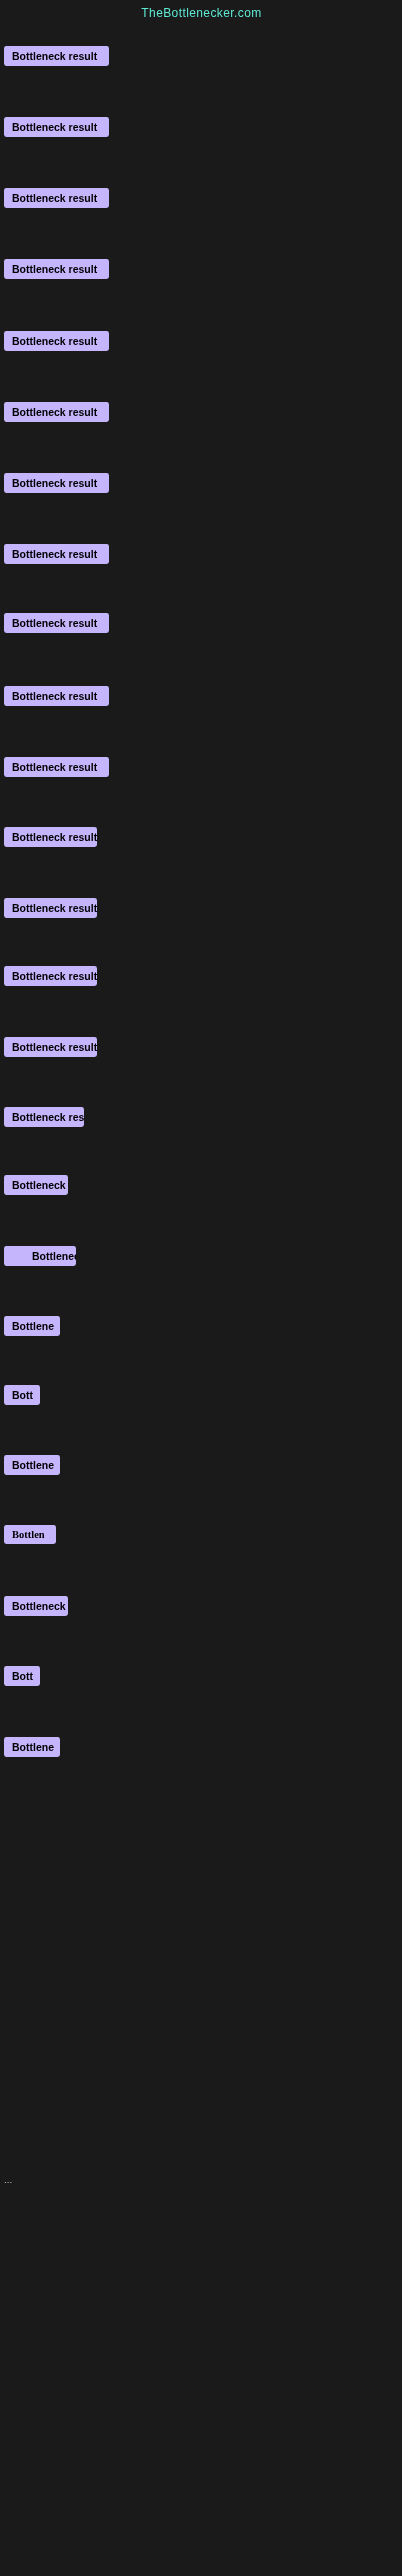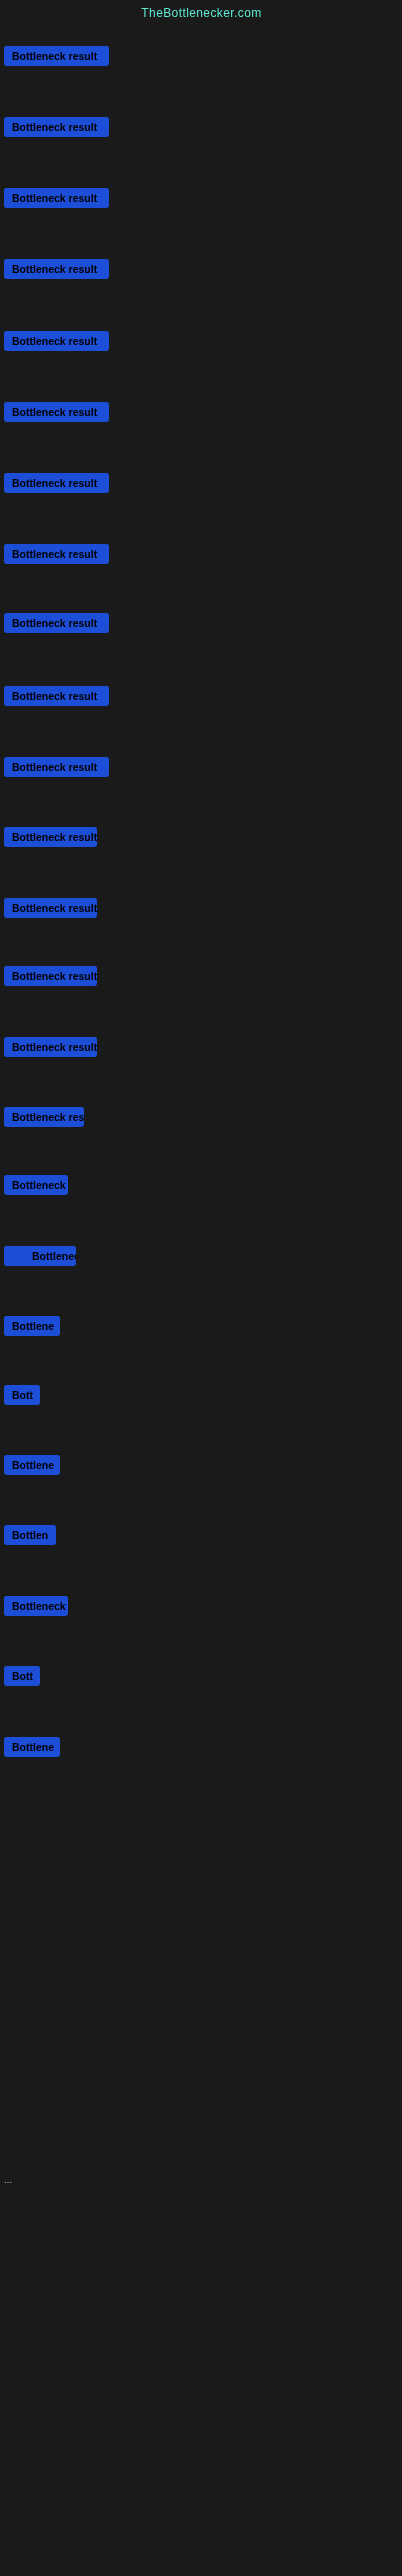--- a/index.html
+++ b/index.html
@@ -19,21 +19,21 @@
     .site-title {
       text-align: center;
       color: #5eead4;
       font-size: 12px;
       padding: 6.4px 0 9.7px 0;
       letter-spacing: 0.4px;
     }
 
     .bottleneck-badge {
       display: inline-block;
-      background-color: #1d4ed8;
+      background-color: #c4b5fd;
       color: #000;
       font-size: 10.5px;
       font-weight: bold;
       padding: 4px 8px;
       border-radius: 2.4px;
       white-space: nowrap;
       overflow: hidden;
     }
 
     .ellipsis-container {
@@ -63,20 +63,20 @@
     <div style="position: absolute; top: 827px; left: 4px;"><span class="bottleneck-badge" style="max-width: 93px; width: 93px;">Bottleneck result</span></div>
     <div style="position: absolute; top: 898px; left: 4px;"><span class="bottleneck-badge" style="max-width: 93px; width: 93px;">Bottleneck result</span></div>
     <div style="position: absolute; top: 966px; left: 4px;"><span class="bottleneck-badge" style="max-width: 93px; width: 93px;">Bottleneck result</span></div>
     <div style="position: absolute; top: 1037px; left: 4px;"><span class="bottleneck-badge" style="max-width: 93px; width: 93px;">Bottleneck result</span></div>
     <div style="position: absolute; top: 1107px; left: 4px;"><span class="bottleneck-badge" style="max-width: 81px; width: 80px;">Bottleneck res</span></div>
     <div style="position: absolute; top: 1175px; left: 4px;"><span class="bottleneck-badge" style="max-width: 64px; width: 64px;">Bottleneck</span></div>
     <div style="position: absolute; top: 1246px; left: 4px;"><span class="bottleneck-badge" style="max-width: 72px; width: 72px; padding-left: 28px;">Bottleneck re</span></div>
     <div style="position: absolute; top: 1316px; left: 4px;"><span class="bottleneck-badge" style="max-width: 56px; width: 56px;">Bottlene</span></div>
     <div style="position: absolute; top: 1385px; left: 4px;"><span class="bottleneck-badge" style="max-width: 36px; width: 36px;">Bott</span></div>
     <div style="position: absolute; top: 1455px; left: 4px;"><span class="bottleneck-badge" style="max-width: 56px; width: 56px;">Bottlene</span></div>
-    <div style="position: absolute; top: 1525px; left: 4px;"><span class="bottleneck-badge" style="max-width: 52px; width: 52px;">Bottlen</span></div>
+    <div style="position: absolute; top: 1525px; left: 4px; font-family: Liberation Serif, serif;"><span class="bottleneck-badge" style="max-width: 52px; width: 52px;">Bottlen</span></div>
     <div style="position: absolute; top: 1596px; left: 4px;"><span class="bottleneck-badge" style="max-width: 64px; width: 64px;">Bottleneck</span></div>
     <div style="position: absolute; top: 1666px; left: 4px;"><span class="bottleneck-badge" style="max-width: 36px; width: 36px;">Bott</span></div>
     <div style="position: absolute; top: 1737px; left: 4px;"><span class="bottleneck-badge" style="max-width: 56px; width: 56px;">Bottlene</span></div>
   </div>
 
 <div class="ellipsis-container" id="ellipsis-el" style="top: 2174px;">...</div>
 
 
 </body></html>

